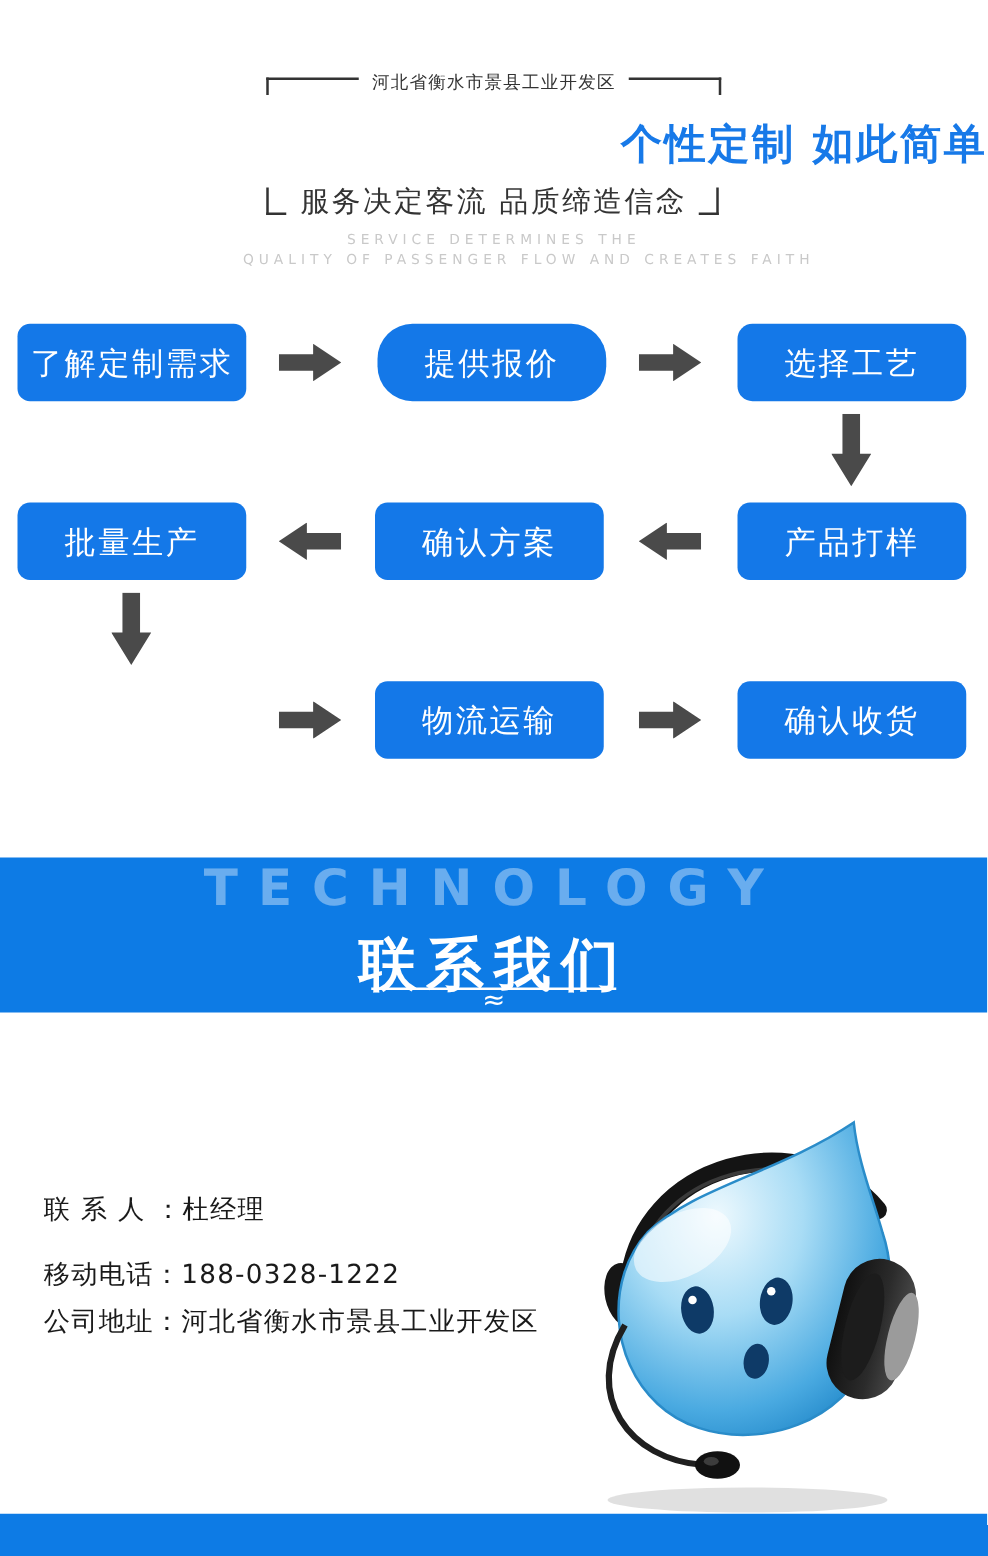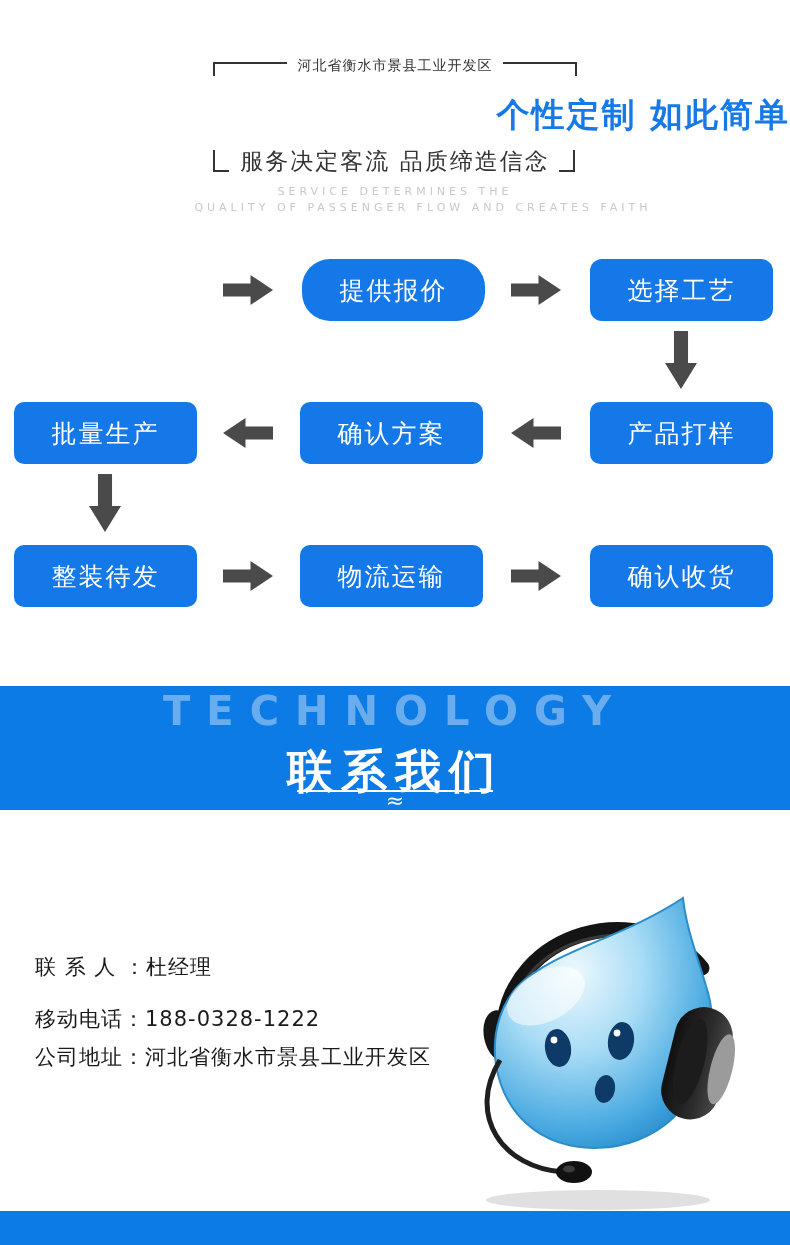--- a/index.html
+++ b/index.html
@@ -88,34 +88,34 @@
   <div class="corner tl"></div>
   <div class="corner tr"></div>
   <div class="corner bl"></div>
   <div class="corner br"></div>
 
   <div class="main-title">个性定制 如此简单</div>
   <div class="sub-title">服务决定客流  品质缔造信念</div>
   <div class="en-line1">SERVICE DETERMINES THE</div>
   <div class="en-line2">QUALITY OF PASSENGER FLOW AND CREATES FAITH</div>
 
+  <div class="flow-box" style="left:14px;top:259px;">了解定制需求</div>
   <div class="arrow right" style="left:223px;top:275px;"></div>
   <div class="flow-box" style="left:302px;top:259px;border-radius:28px;">提供报价</div>
   <div class="arrow right" style="left:511px;top:275px;"></div>
   <div class="flow-box" style="left:590px;top:259px;border-radius:12px;">选择工艺</div>
   <div class="arrow down" style="left:665px;top:331px;"></div>
 
   <div class="flow-box" style="left:14px;top:402px;">批量生产</div>
   <div class="arrow left" style="left:223px;top:418px;"></div>
   <div class="flow-box" style="left:300px;top:402px;">确认方案</div>
   <div class="arrow left" style="left:511px;top:418px;"></div>
   <div class="flow-box" style="left:590px;top:402px;">产品打样</div>
   <div class="arrow down" style="left:89px;top:474px;"></div>
 
-  <div class="flow-box" style="left:14px;top:545px;">整装待发</div>
   <div class="arrow right" style="left:223px;top:561px;"></div>
   <div class="flow-box" style="left:300px;top:545px;">物流运输</div>
   <div class="arrow right" style="left:511px;top:561px;"></div>
   <div class="flow-box" style="left:590px;top:545px;">确认收货</div>
 
   <div class="banner">
     <div class="watermark">TECHNOLOGY</div>
     <div class="banner-title">联系我们</div>
     <div class="banner-line"></div>
     <div class="banner-wave">≈</div>

